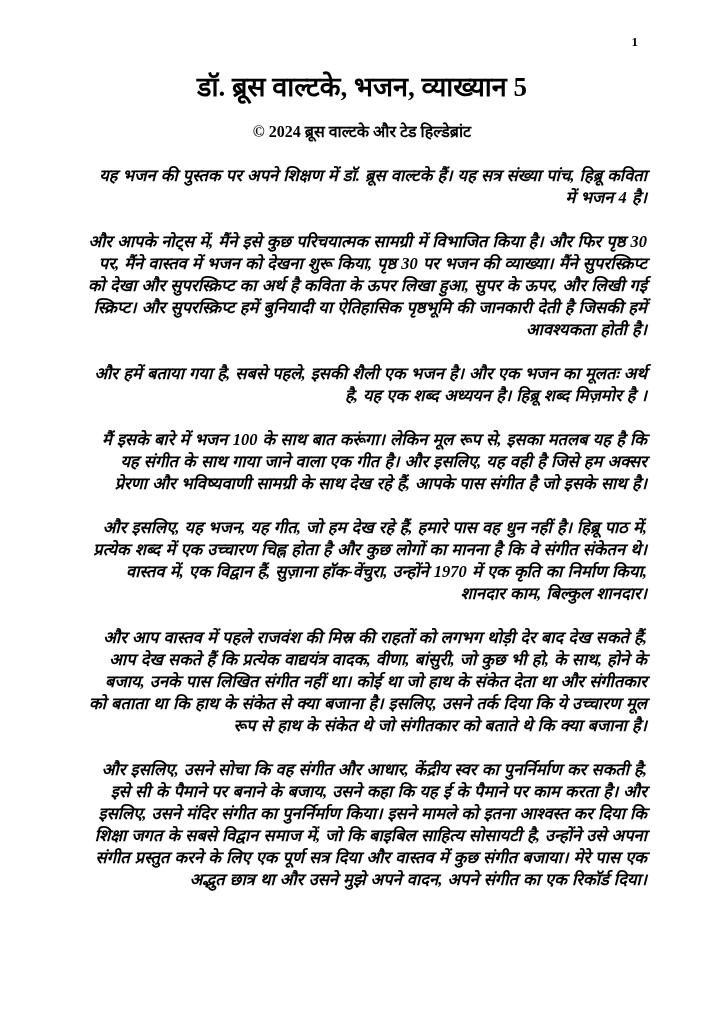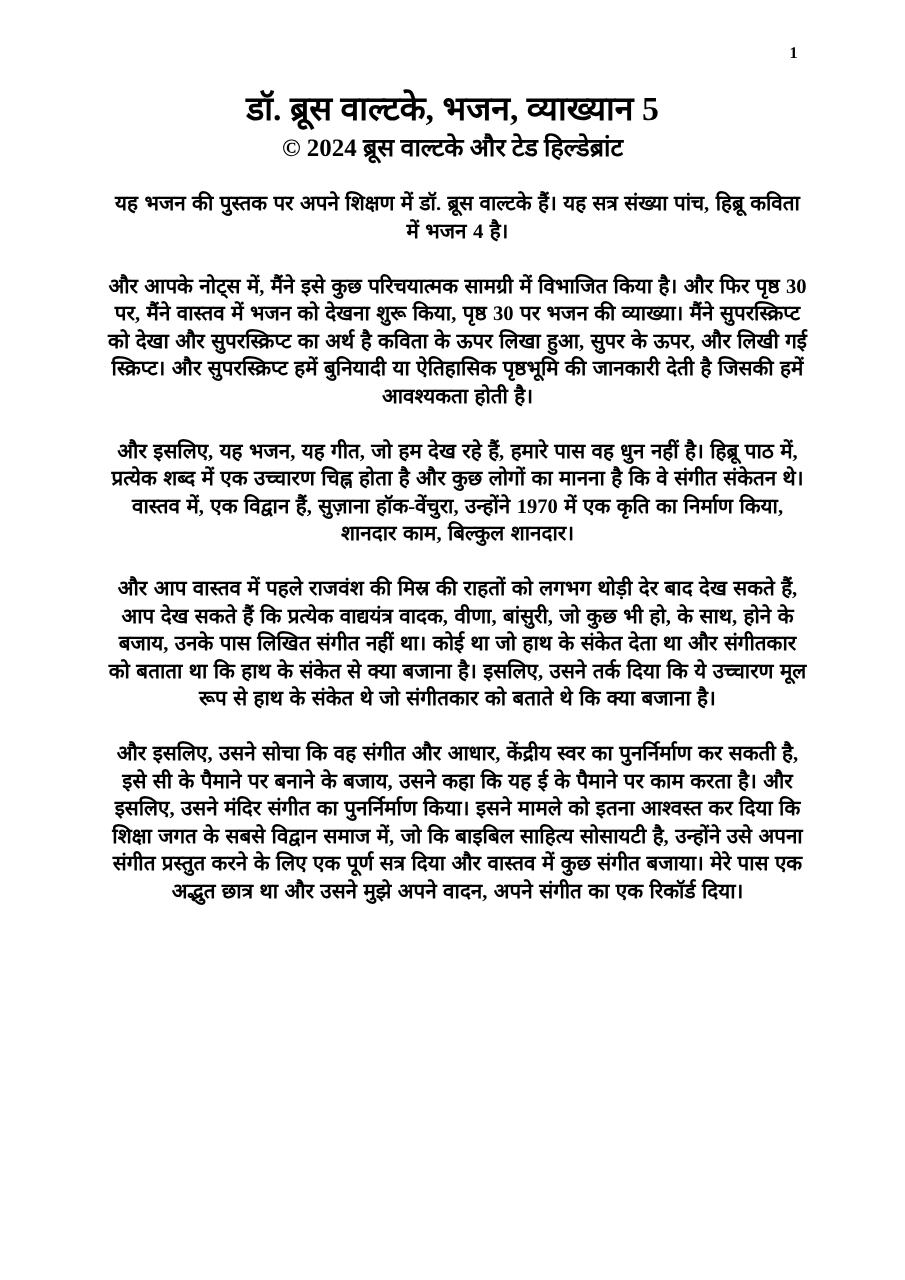--- a/index.html
+++ b/index.html
@@ -27,54 +27,57 @@
     color: #000000;
   }
   .doc-header {
     margin-top: 70px;
     text-align: center;
   }
   .doc-title {
     font-size: 27px;
     font-weight: bold;
     line-height: 34px;
-    margin: 4px;
+    margin: 17px;
   }
   .doc-copyright {
-    font-size: 20px;
+    font-size: 16px;
     font-weight: bold;
     line-height: 22px;
     margin: 4px 0 0 0;
   }
   .doc-body {
     margin: 22px 85px 0 85px;
     width: 562px;
   }
   .para {
     font-size: 16.5px;
     font-weight: bold;
     line-height: 22px;
-    text-align: center;
+    text-align: right;
     margin: 0 0 22px 0;
     word-spacing: 1px;
+    font-style: italic;
   }
 </style>
 </head>
 <body>
 
 <div class="page">
 
   <div class="page-number">1</div>
 
   <div class="doc-header">
     <h1 class="doc-title">डॉ. ब्रूस वाल्टके, भजन, व्याख्यान 5</h1>
     <div class="doc-copyright">© 2024 ब्रूस वाल्टके और टेड हिल्डेब्रांट</div>
   </div>
 
   <div class="doc-body">
     <p class="para">यह भजन की पुस्तक पर अपने शिक्षण में डॉ. ब्रूस वाल्टके हैं। यह सत्र संख्या पांच, हिब्रू कविता में भजन 4 है।</p>
     <p class="para">और आपके नोट्स में, मैंने इसे कुछ परिचयात्मक सामग्री में विभाजित किया है। और फिर पृष्ठ 30 पर, मैंने वास्तव में भजन को देखना शुरू किया, पृष्ठ 30 पर भजन की व्याख्या। मैंने सुपरस्क्रिप्ट को देखा और सुपरस्क्रिप्ट का अर्थ है कविता के ऊपर लिखा हुआ, सुपर के ऊपर, और लिखी गई स्क्रिप्ट। और सुपरस्क्रिप्ट हमें बुनियादी या ऐतिहासिक पृष्ठभूमि की जानकारी देती है जिसकी हमें आवश्यकता होती है।</p>
+    <p class="para">और हमें बताया गया है, सबसे पहले, इसकी शैली एक भजन है। और एक भजन का मूलतः अर्थ है, यह एक शब्द अध्ययन है। हिब्रू शब्द मिज़मोर है ।</p>
+    <p class="para">मैं इसके बारे में भजन 100 के साथ बात करूंगा। लेकिन मूल रूप से, इसका मतलब यह है कि यह संगीत के साथ गाया जाने वाला एक गीत है। और इसलिए, यह वही है जिसे हम अक्सर प्रेरणा और भविष्यवाणी सामग्री के साथ देख रहे हैं, आपके पास संगीत है जो इसके साथ है।</p>
     <p class="para">और इसलिए, यह भजन, यह गीत, जो हम देख रहे हैं, हमारे पास वह धुन नहीं है। हिब्रू पाठ में, प्रत्येक शब्द में एक उच्चारण चिह्न होता है और कुछ लोगों का मानना है कि वे संगीत संकेतन थे। वास्तव में, एक विद्वान हैं, सुज़ाना हॉक-वेंचुरा, उन्होंने 1970 में एक कृति का निर्माण किया, शानदार काम, बिल्कुल शानदार।</p>
     <p class="para">और आप वास्तव में पहले राजवंश की मिस्र की राहतों को लगभग थोड़ी देर बाद देख सकते हैं, आप देख सकते हैं कि प्रत्येक वाद्ययंत्र वादक, वीणा, बांसुरी, जो कुछ भी हो, के साथ, होने के बजाय, उनके पास लिखित संगीत नहीं था। कोई था जो हाथ के संकेत देता था और संगीतकार को बताता था कि हाथ के संकेत से क्या बजाना है। इसलिए, उसने तर्क दिया कि ये उच्चारण मूल रूप से हाथ के संकेत थे जो संगीतकार को बताते थे कि क्या बजाना है।</p>
     <p class="para">और इसलिए, उसने सोचा कि वह संगीत और आधार, केंद्रीय स्वर का पुनर्निर्माण कर सकती है, इसे सी के पैमाने पर बनाने के बजाय, उसने कहा कि यह ई के पैमाने पर काम करता है। और इसलिए, उसने मंदिर संगीत का पुनर्निर्माण किया। इसने मामले को इतना आश्वस्त कर दिया कि शिक्षा जगत के सबसे विद्वान समाज में, जो कि बाइबिल साहित्य सोसायटी है, उन्होंने उसे अपना संगीत प्रस्तुत करने के लिए एक पूर्ण सत्र दिया और वास्तव में कुछ संगीत बजाया। मेरे पास एक अद्भुत छात्र था और उसने मुझे अपने वादन, अपने संगीत का एक रिकॉर्ड दिया।</p>
   </div>
 
 </div>
 
 </body></html>

